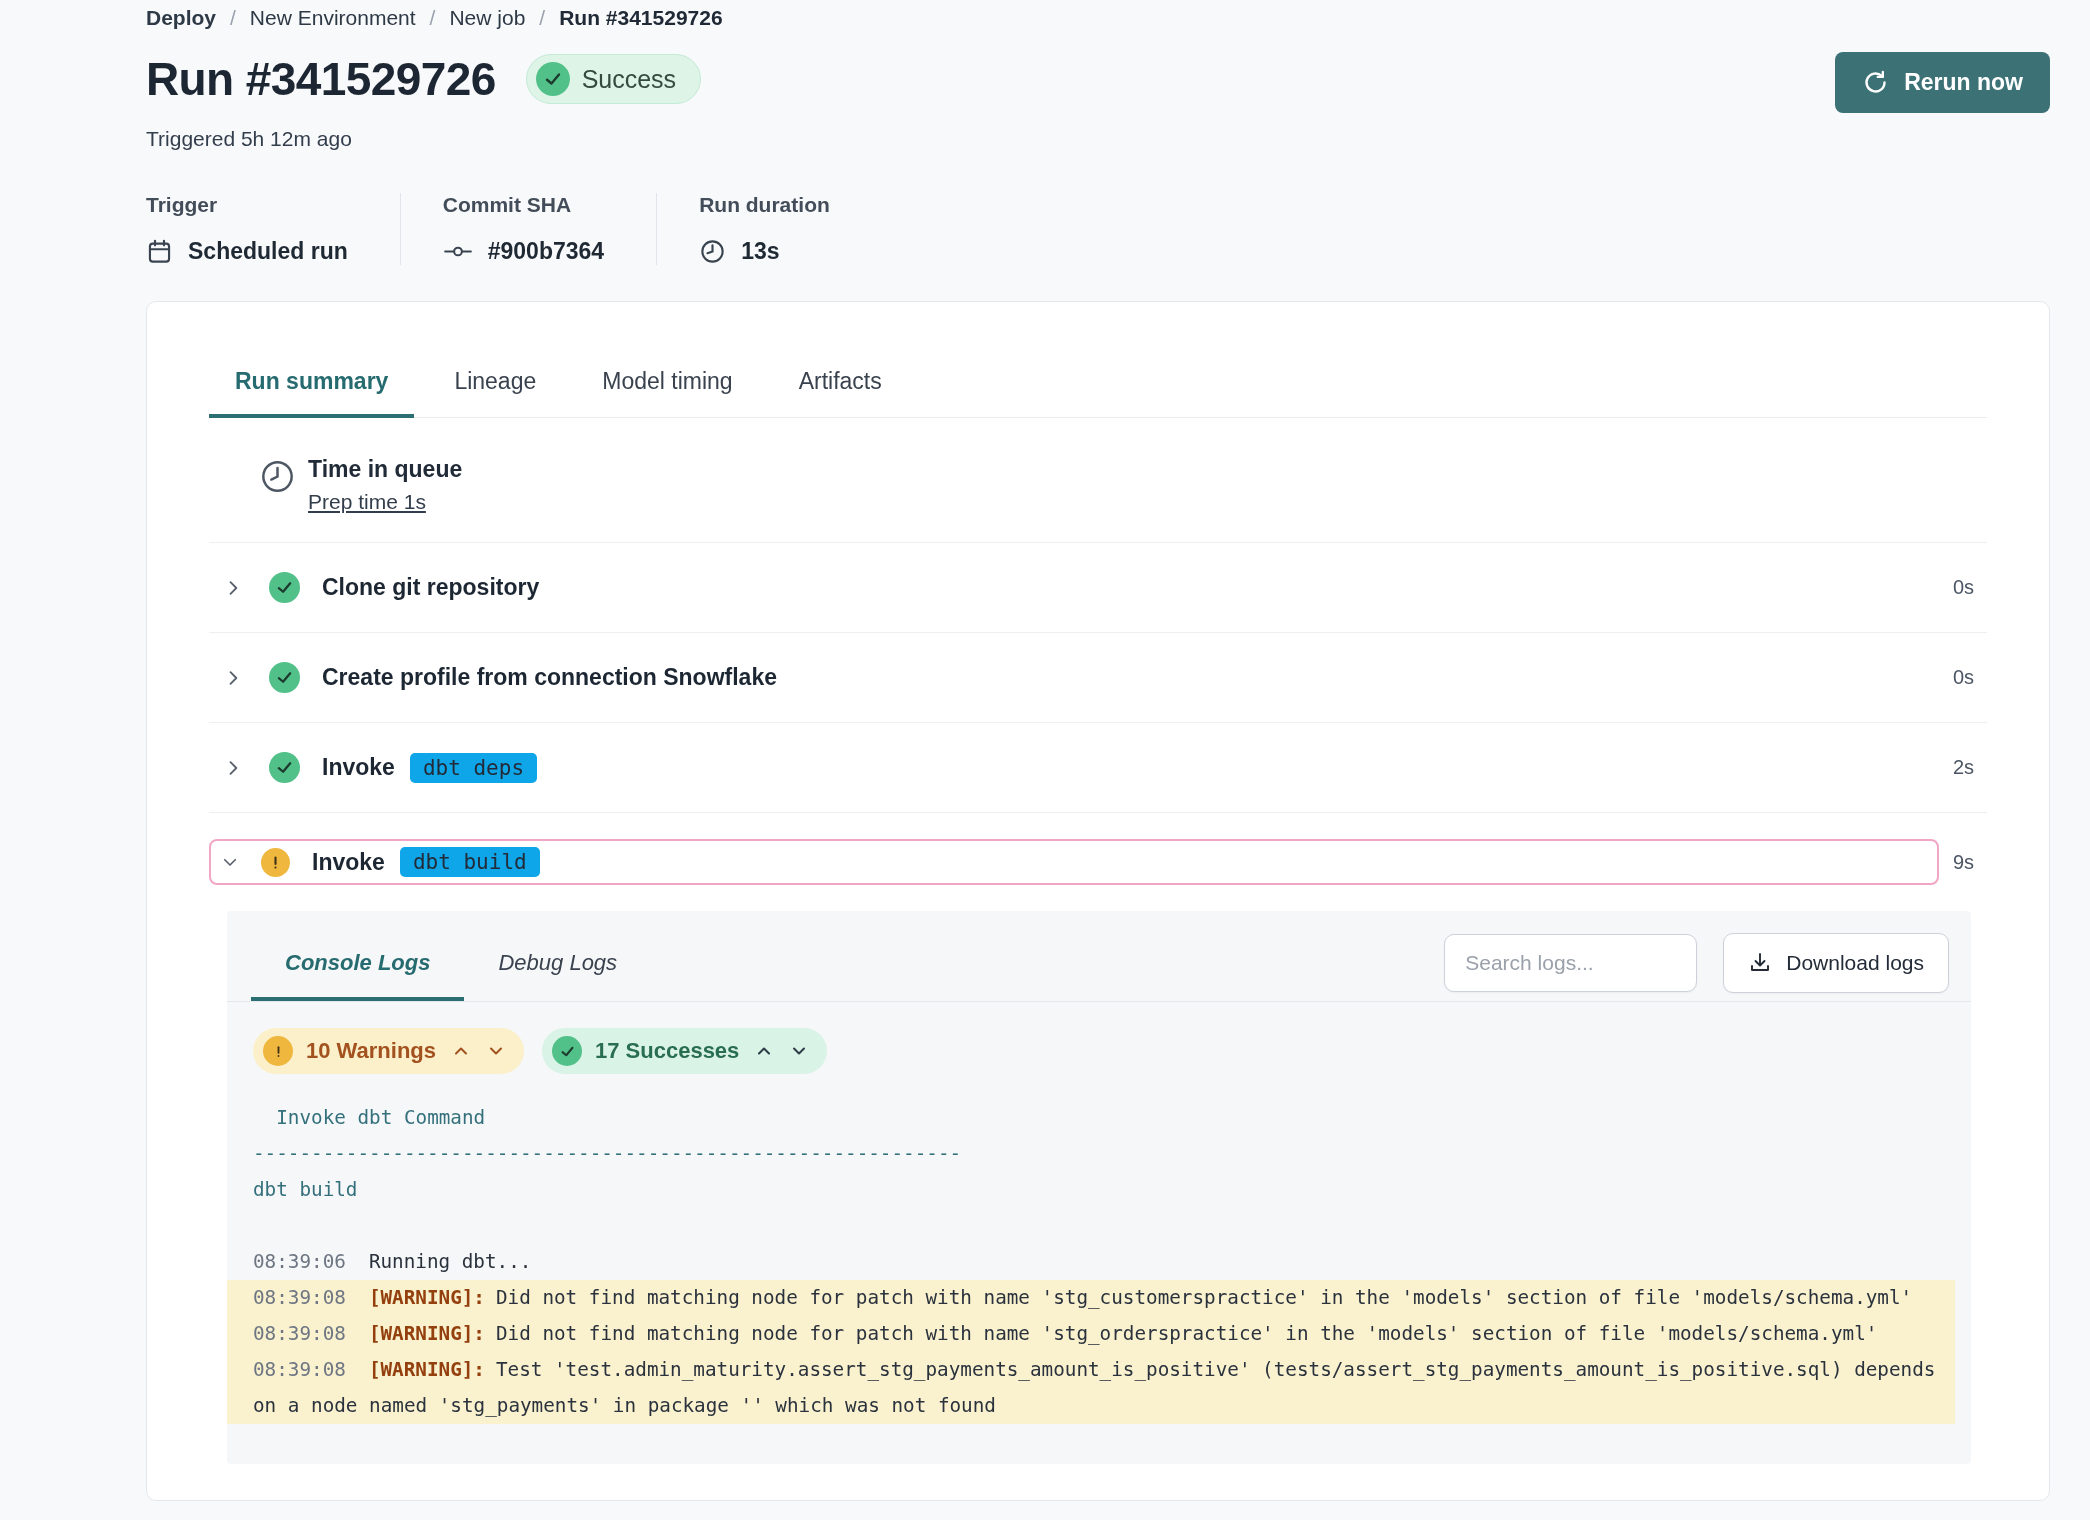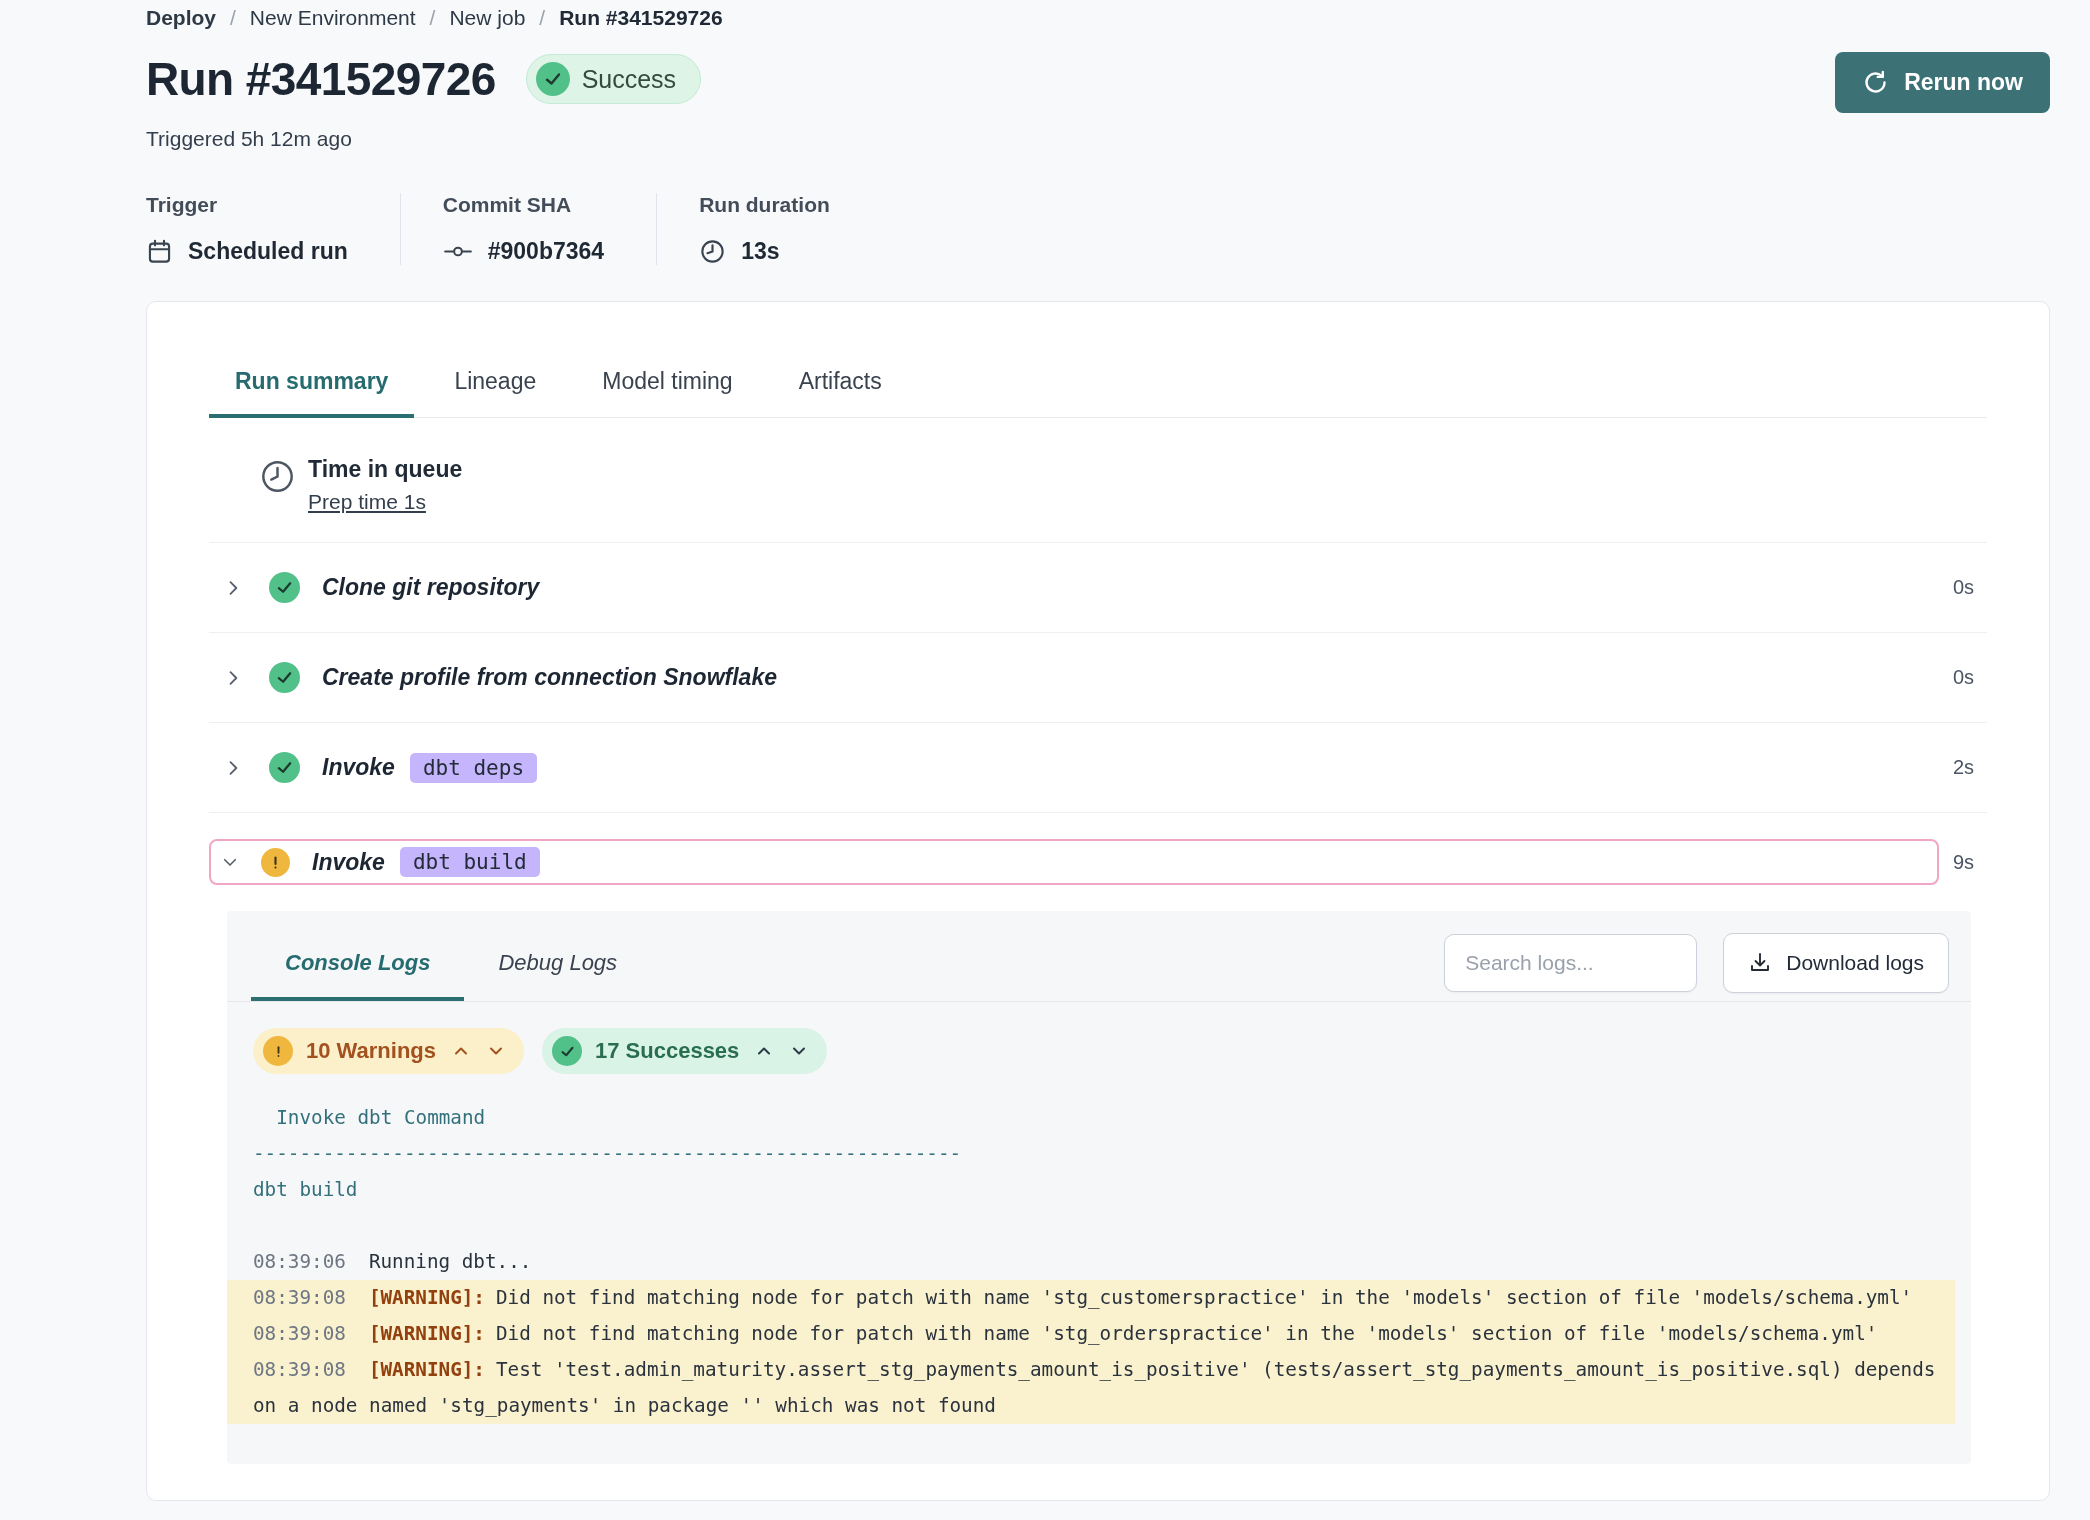--- a/index.html
+++ b/index.html
@@ -51,23 +51,23 @@
   .tab.active::after { content:""; position:absolute; left:0; right:0; bottom:-1px; height:4px; background:#2c6f72; }
   
   .queue-block { display:flex; gap:12px; padding:38px 0 28px 50px; border-bottom:1px solid #edeff2; }
   .queue-texts { display:flex; flex-direction:column; gap:7px; }
   .queue-title { font-size:23px; font-weight:700; color:#212b38; }
   .queue-link { font-size:21px; color:#333e4c; text-decoration:underline; cursor:pointer; width:max-content; }
   
   .step-row { display:flex; align-items:center; height:90px; border-bottom:1px solid #edeff2; padding:0 13px 0 14px; }
   .step-row .chev { flex:none; }
   .step-status { width:31px; height:31px; margin-left:26px; }
-  .step-label { margin-left:22px; font-size:23px; font-weight:700; color:#1d2733;font-style:italic; }
+  .step-label { margin-left:22px; font-size:23px; font-weight:700; color:#1d2733; }
   .code-chip {
-    margin-left:15px; background:#c4b5fd; border-radius:5px; padding:3px 13px;
+    margin-left:15px; background:#0ea5e9; border-radius:5px; padding:3px 13px;
     font-family:"DejaVu Sans Mono", monospace; font-size:21px; color:#222b37;
   }
   .step-spacer { flex:1; }
   .step-duration { font-size:20px; color:#4b5563; }
   .step-flagged { display:flex; align-items:center; margin:26px 0; padding-right:13px; }
   .flag-box {
     flex:1; display:flex; align-items:center; height:46px;
     border:2px solid #f1a6c5; border-radius:8px; padding:0 12px 0 10px; background:#fff;
   }
   .flag-box .step-status { margin-left:22px; width:29px; height:29px; }

